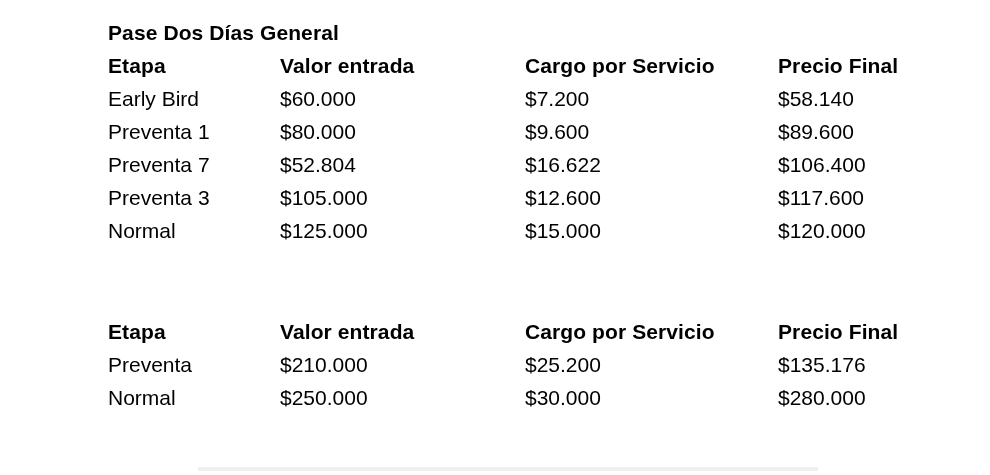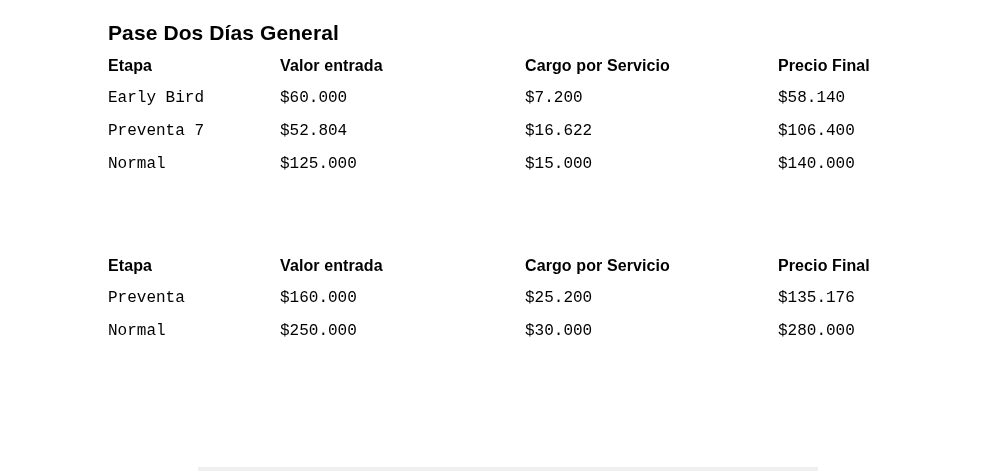--- a/index.html
+++ b/index.html
@@ -43,32 +43,31 @@
     width: 800px;
   }
   table.price-table col.c0 { width: 172px; }
   table.price-table col.c1 { width: 245px; }
   table.price-table col.c2 { width: 253px; }
   table.price-table col.c3 { width: 130px; }
   table.price-table th,
   table.price-table td {
     text-align: left;
     padding: 0;
-    font-size: 16px;
+    font-size: 21px;
     line-height: 33px;
     vertical-align: top;
     white-space: nowrap;
   }
   table.price-table th {
     font-weight: bold;
     letter-spacing: 0.1px;
   }
   table.price-table td {
     font-weight: normal;
-    font-family: Liberation Mono, monospace;
   }
   .gap {
     height: 68px;
   }
   .bottom-bar {
     position: absolute;
     left: 0;
     bottom: 0;
     width: 990px;
     height: 8px;
@@ -107,30 +106,42 @@
           </tr>
         </thead>
         <tbody>
           <tr>
             <td>Early Bird</td>
             <td>$60.000</td>
             <td>$7.200</td>
             <td>$58.140</td>
           </tr>
           <tr>
+            <td>Preventa 1</td>
+            <td>$80.000</td>
+            <td>$9.600</td>
+            <td>$89.600</td>
+          </tr>
+          <tr>
             <td>Preventa 7</td>
             <td>$52.804</td>
             <td>$16.622</td>
             <td>$106.400</td>
           </tr>
           <tr>
+            <td>Preventa 3</td>
+            <td>$105.000</td>
+            <td>$12.600</td>
+            <td>$117.600</td>
+          </tr>
+          <tr>
             <td>Normal</td>
             <td>$125.000</td>
             <td>$15.000</td>
-            <td>$140.000</td>
+            <td>$120.000</td>
           </tr>
         </tbody>
       </table>
     </div>
 
     <div class="gap"></div>
 
     <div class="section">
       <table class="price-table">
         <colgroup>
@@ -143,21 +154,21 @@
           <tr>
             <th>Etapa</th>
             <th>Valor entrada</th>
             <th>Cargo por Servicio</th>
             <th>Precio Final</th>
           </tr>
         </thead>
         <tbody>
           <tr>
             <td>Preventa</td>
-            <td>$160.000</td>
+            <td>$210.000</td>
             <td>$25.200</td>
             <td>$135.176</td>
           </tr>
           <tr>
             <td>Normal</td>
             <td>$250.000</td>
             <td>$30.000</td>
             <td>$280.000</td>
           </tr>
         </tbody>

